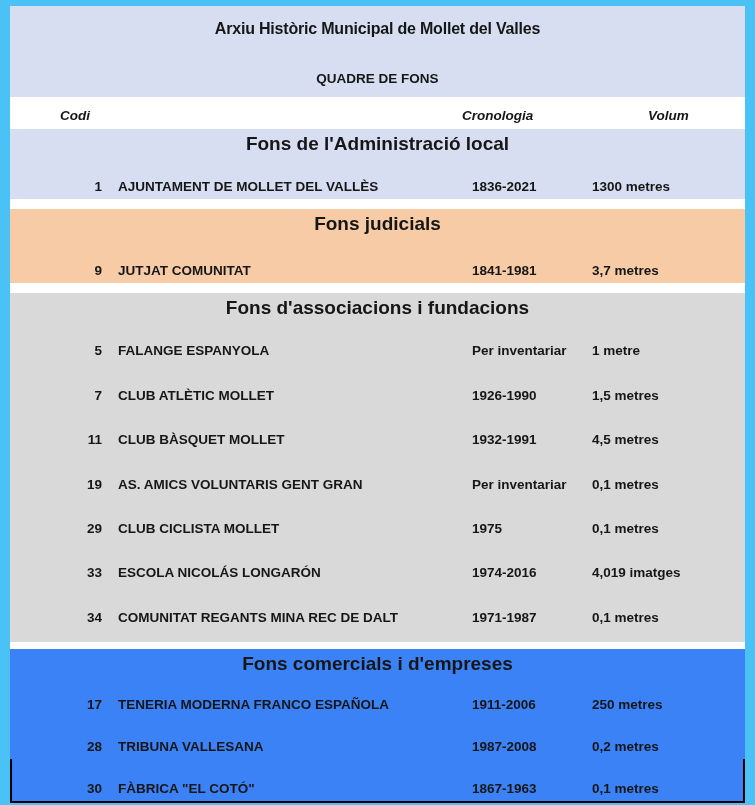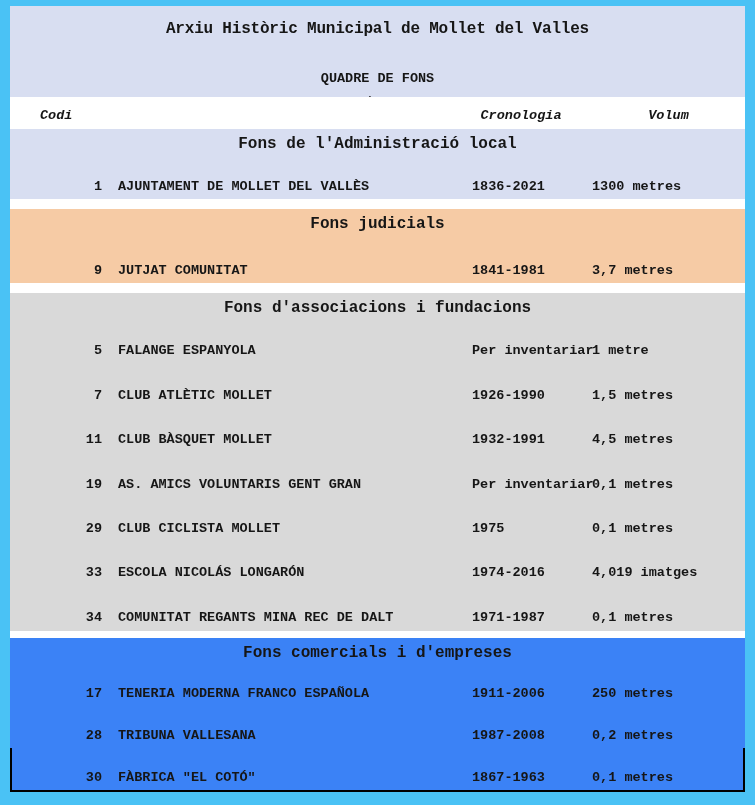--- a/index.html
+++ b/index.html
@@ -6,22 +6,22 @@
   html, body { width: 755px; height: 805px; }
   body {
     font-family: "Liberation Sans", sans-serif;
     font-weight: bold;
     color: #161616;
     overflow: hidden;
   }
   .frame {
     width: 755px; height: 805px;
     background: #4AC2F5;
-    padding: 6px 10px 13px 10px;
-    display: flex; flex-direction: column; font-family: Liberation Mono, monospace;
+    padding: 6px 10px 2px 10px;
+    display: flex; flex-direction: column;
   }
   .sheet {
     background: #ffffff;
     flex: 1;
     display: flex; flex-direction: column;
     overflow: hidden;
   }
   
   .head {
     background: #D8DEF1;
@@ -38,29 +38,29 @@
     grid-template-columns: 100px 352px 120px 1fr;
     font-size: 13.5px;
   }
   .colhead {
     background: #ffffff;
     height: 32px;
     align-items: center;
     font-style: italic;
     padding-top: 4px;
   }
-  .colhead .codi { text-align: left; padding-left: 30px; }
-  .colhead .cron { text-align: center; padding-right: 2px; }
+  .colhead .codi { text-align: center; padding-left: 30px; }
+  .colhead .cron { text-align: left; padding-right: 2px; }
   .colhead .vol  { text-align: center; padding-left: 10px; }
   #sections-root { flex: 1; display: flex; flex-direction: column; }
   .section { display: flex; flex-direction: column; }
   .sec-title {
     height: 26px;
     display: flex; align-items: center; justify-content: center;
-    font-size: 16px;
+    font-size: 19px;
     padding-top: 3px;
   }
   .row { align-items: end; padding-bottom: 5px; }
   .cell.codi { text-align: right; padding-right: 8px; }
   .cell.nom  { padding-left: 8px; white-space: nowrap; }
   .cell.cron { padding-left: 10px; white-space: nowrap; }
   .cell.vol  { padding-left: 10px; white-space: nowrap; }
   .section.s0 .row { height: 44px; }
   .section.s1 .row { height: 48px; }
   .section.s2 { flex: 1; }

